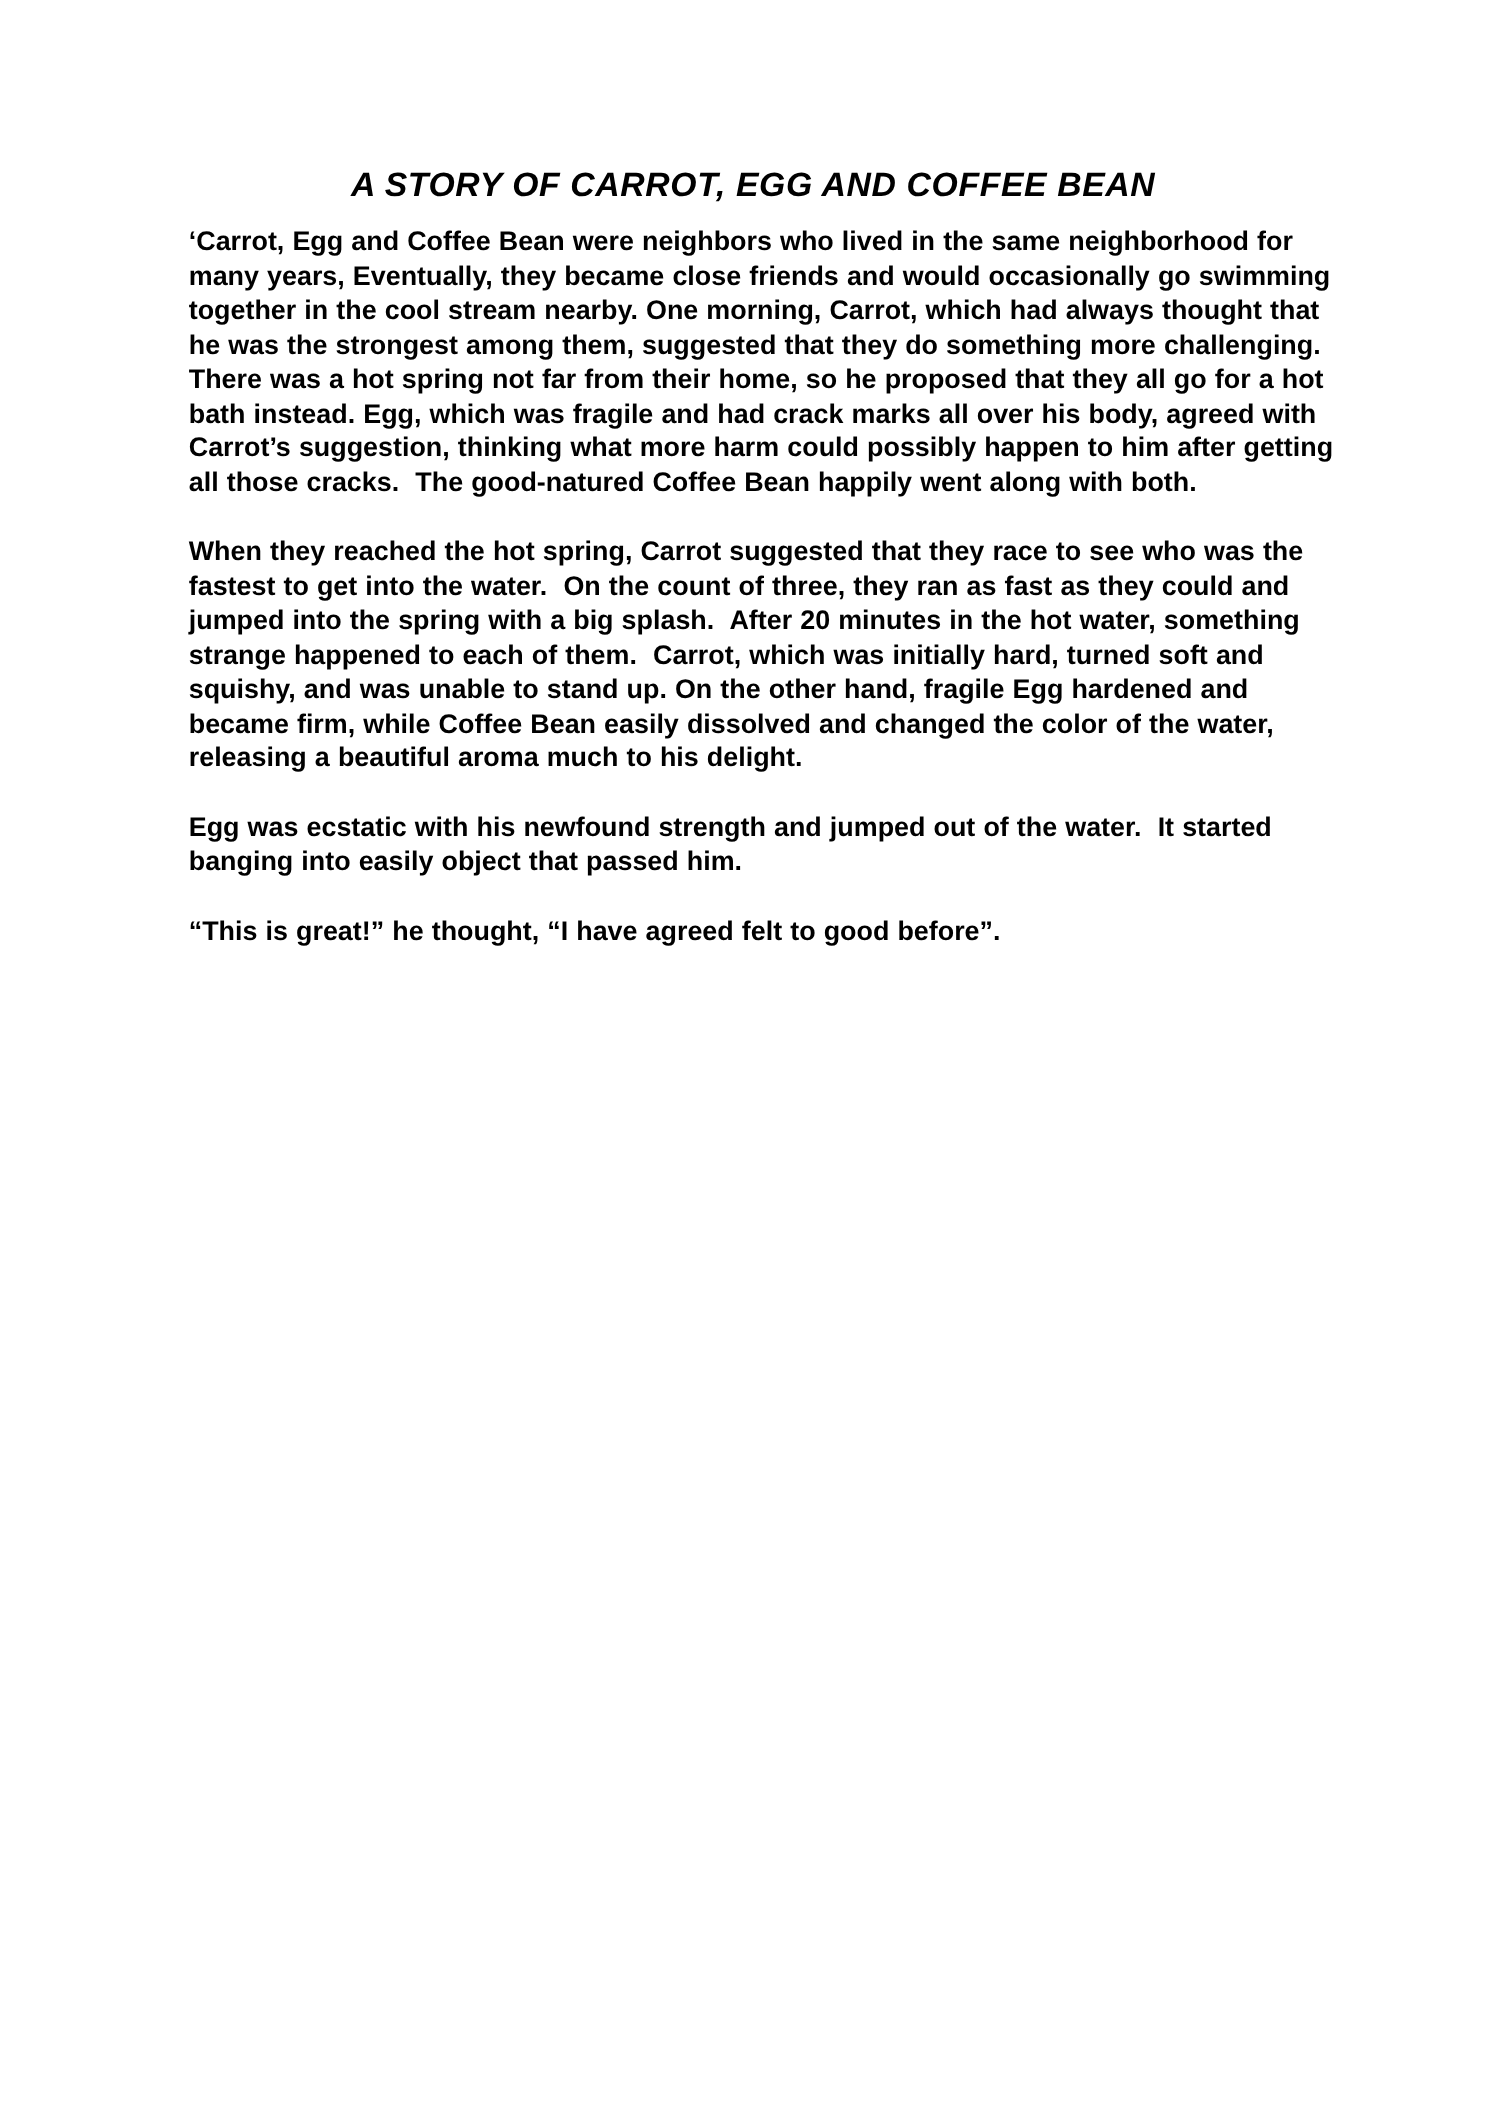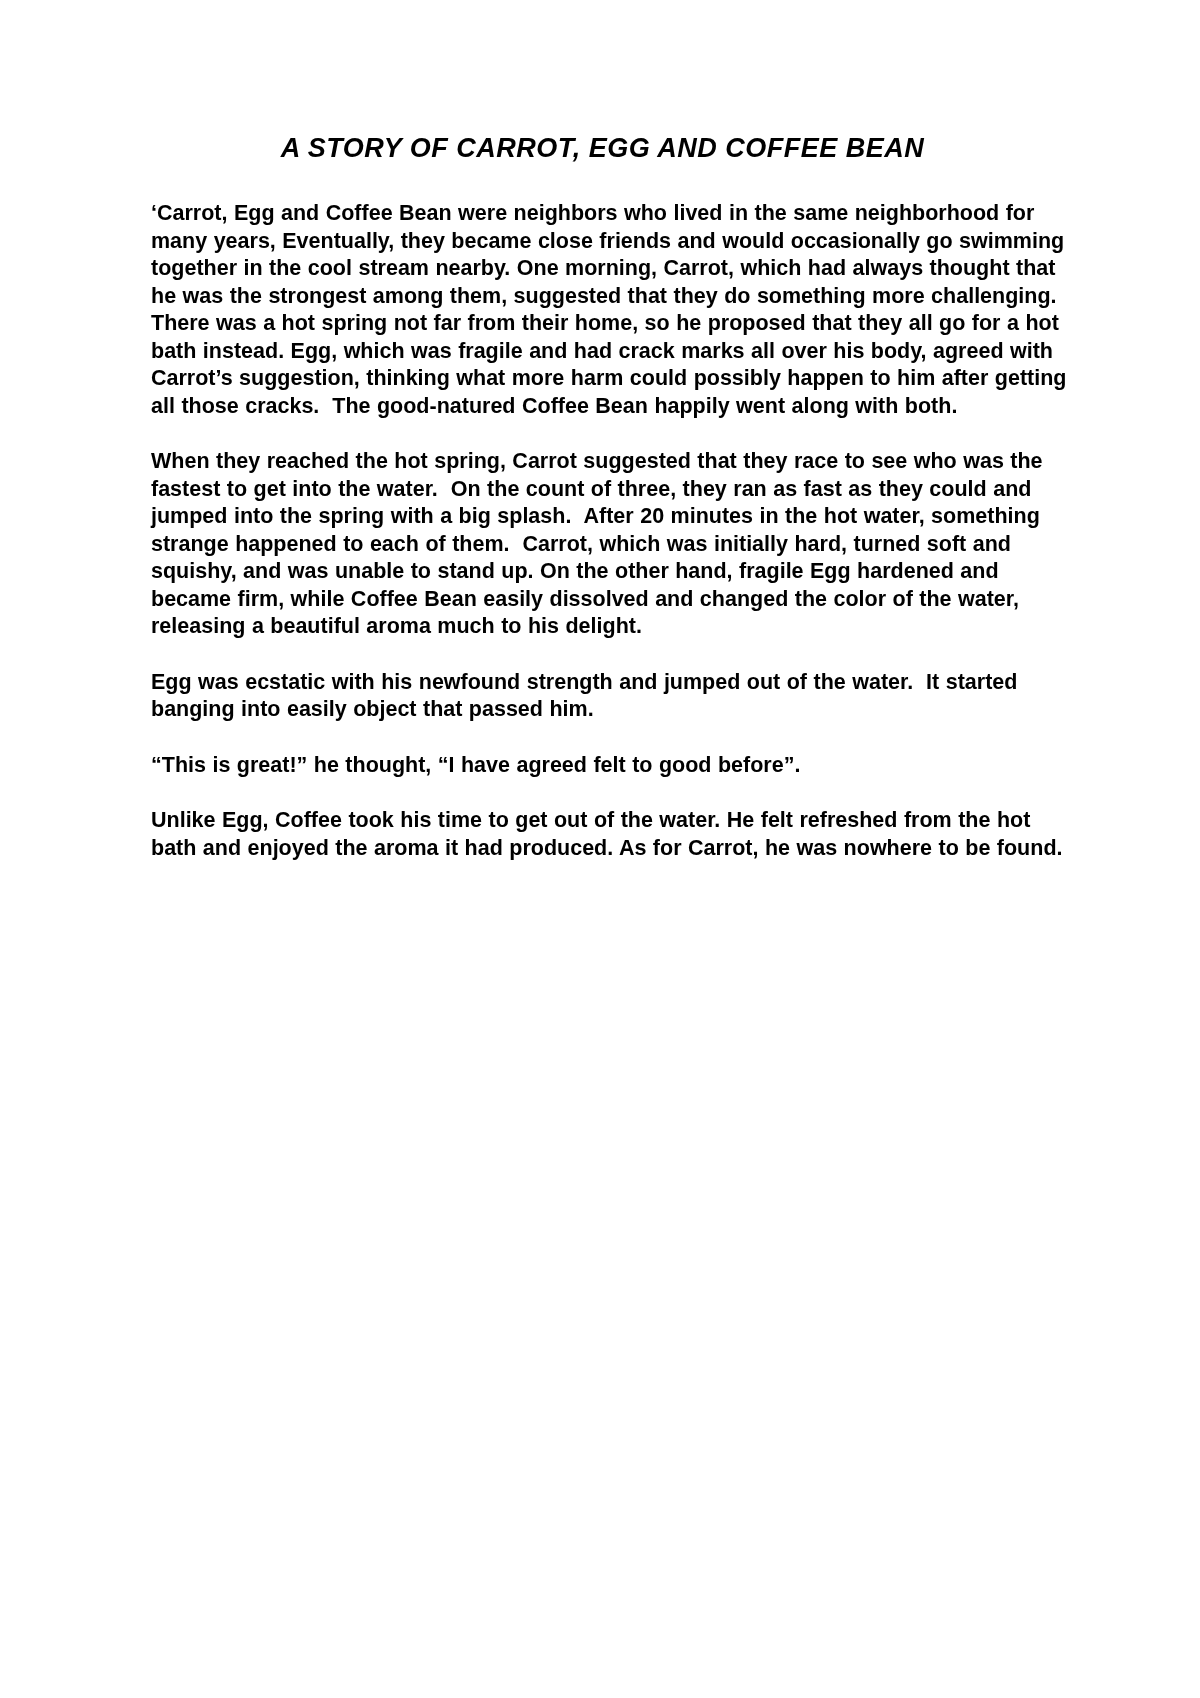--- a/index.html
+++ b/index.html
@@ -16,21 +16,21 @@
     font-family: "Liberation Sans", sans-serif;
     overflow: hidden;
   }
   .content {
     position: absolute;
     left: 135px;
     top: 132px;
     width: 935px;
   }
   .doc-title {
-    margin: 0 0 36px 0;
+    margin: 0 0 16px 0;
     text-align: center;
     font-size: 27px;
     font-weight: 700;
     font-style: italic;
     letter-spacing: 0.5px;
     line-height: 1.2;
     color: #000000;
   }
   .body-paragraph {
     margin: 0 0 28px 16px;
@@ -45,15 +45,14 @@
 </head>
 <body>
 
 <div class="page">
   <div class="content">
     <h1 class="doc-title">A STORY OF CARROT, EGG AND COFFEE BEAN</h1>
     <p class="body-paragraph">‘Carrot, Egg and Coffee Bean were neighbors who lived in the same neighborhood for many years, Eventually, they became close friends and would occasionally go swimming together in the cool stream nearby. One morning, Carrot, which had always thought that he was the strongest among them, suggested that they do something more challenging.  There was a hot spring not far from their home, so he proposed that they all go for a hot bath instead. Egg, which was fragile and had crack marks all over his body, agreed with Carrot’s suggestion, thinking what more harm could possibly happen to him after getting all those cracks.  The good-natured Coffee Bean happily went along with both.</p>
     <p class="body-paragraph">When they reached the hot spring, Carrot suggested that they race to see who was the fastest to get into the water.  On the count of three, they ran as fast as they could and jumped into the spring with a big splash.  After 20 minutes in the hot water, something strange happened to each of them.  Carrot, which was initially hard, turned soft and squishy, and was unable to stand up. On the other hand, fragile Egg hardened and became firm, while Coffee Bean easily dissolved and changed the color of the water, releasing a beautiful aroma much to his delight.</p>
     <p class="body-paragraph">Egg was ecstatic with his newfound strength and jumped out of the water.  It started banging into easily object that passed him.</p>
     <p class="body-paragraph">“This is great!” he thought, “I have agreed felt to good before”.</p>
-    <p class="body-paragraph">Unlike Egg, Coffee took his time to get out of the water. He felt refreshed from the hot bath and enjoyed the aroma it had produced. As for Carrot, he was nowhere to be found.</p>
   </div>
 </div>
 
 </body></html>

